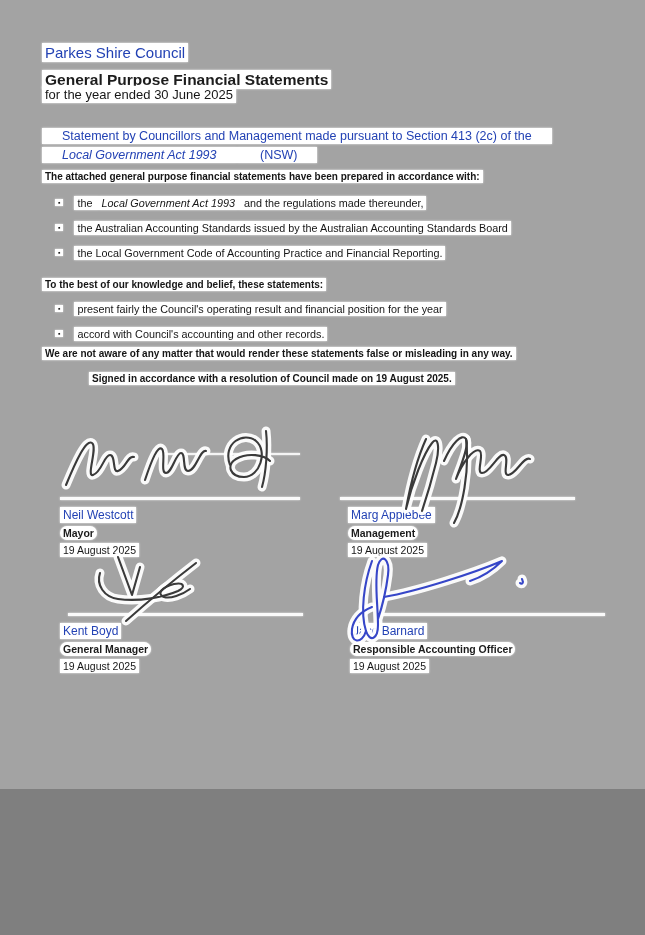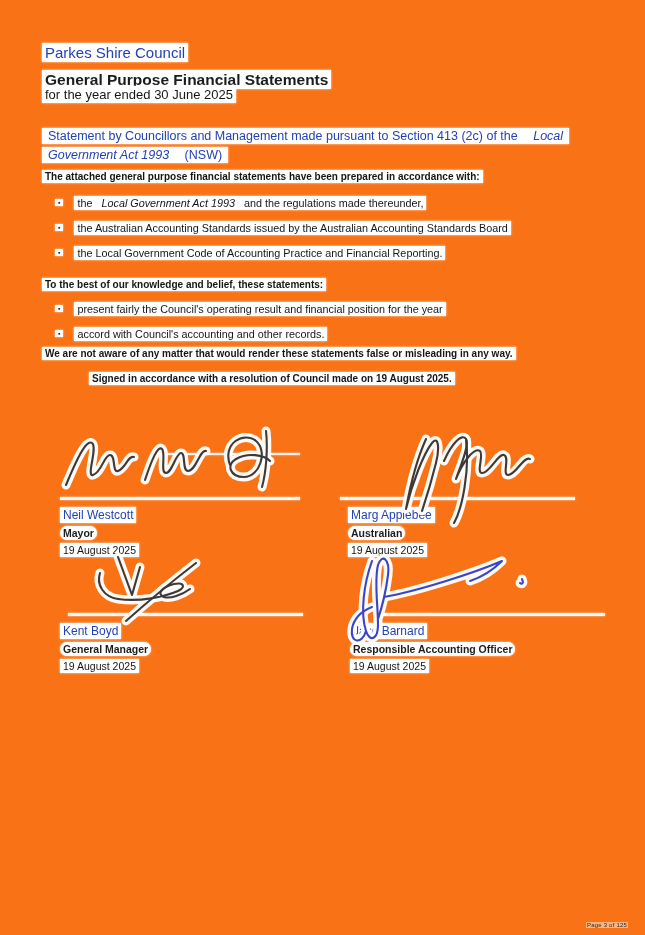--- a/index.html
+++ b/index.html
@@ -1,29 +1,29 @@
 <!DOCTYPE html>
 <html><head>
 <meta charset="utf-8">
 <style>
   html,body{margin:0;padding:0;background:#7f7f7f;}
   .page{
-    position:relative;width:645px;height:935px;background:#f97316;
+    position:relative;width:645px;height:789px;background:#a3a3a3;
     font-family:"Liberation Sans",sans-serif;color:#161616;overflow:hidden;
   }
   .hl{
     background:#ffffff;padding:1px 3px;
     box-decoration-break:clone;-webkit-box-decoration-break:clone;
     box-shadow:0 0 2px rgba(255,255,255,.85);
   }
   .council{position:absolute;left:42px;top:44px;font-size:15px;color:#2342b4;}
   .doc-title{position:absolute;left:42px;top:71px;font-size:15.5px;font-weight:bold;color:#1c1c1c;border-radius:6px;}
   .doc-subtitle{position:absolute;left:42px;top:87px;font-size:13px;}
   .stmt-heading{position:absolute;left:42px;top:127px;width:525px;font-size:12.5px;line-height:19px;color:#2342b4;}
-  .stmt-heading .hl{padding:1px 6px;margin-top:15px;}
+  .stmt-heading .hl{padding:1px 20px;margin-top:15px;}
   .para{position:absolute;left:42px;font-size:10px;width:560px;}
   .bold{font-weight:bold;}
   ul.doclist{position:absolute;left:42px;margin:0;padding:0;list-style:none;width:560px;font-size:10.8px;}
   ul.doclist li{margin-bottom:11px;height:14px;}
   ul.doclist li .marker{
     background:#fff;padding:0 3px;margin:0 11px 0 13px;font-size:7px;
     vertical-align:2px;box-shadow:0 0 2px rgba(255,255,255,.85);color:#222;
   }
   .em{font-style:italic;}
   .sig-block{position:absolute;}
@@ -111,21 +111,21 @@
         </g>
         <g class="ink ink-dark">
           <path d="M78,14 C68,36 62,62 58,84 M58,84 C64,58 76,28 84,18 C90,10 92,22 88,38 C84,54 78,74 74,86"></path>
           <path d="M96,36 C104,18 114,8 118,14 C122,20 112,42 108,54 M108,54 C114,38 126,22 132,26 C136,30 128,48 134,48 C142,48 150,28 156,30 C162,32 154,50 160,50 C168,50 176,30 182,34"></path>
           <path d="M118,14 C122,46 114,84 106,98"></path>
         </g>
       </svg>
     </div>
     <div class="sig-line" style="width:235px;margin-left:-8px;"></div>
     <span class="sig-name hl">Marg Applebee</span>
-    <span class="sig-role hl">Australian</span>
+    <span class="sig-role hl">Management</span>
     <span class="sig-date hl">19 August 2025</span>
   </div>
 
   <div class="sig-block" style="left:60px;top:555px;width:245px;">
     <div class="sig-area" style="height:58px;">
       <svg width="245" height="58" viewBox="0 0 245 58">
         <g class="glow">
           <path d="M58,2 L72,40 L80,12"></path>
           <path d="M40,18 C36,30 44,42 58,44 C80,47 104,42 118,36 C126,32 124,27 114,29 C102,32 96,39 104,42 C110,44 122,40 130,34"></path>
           <path d="M136,8 C110,28 84,50 66,66"></path>

